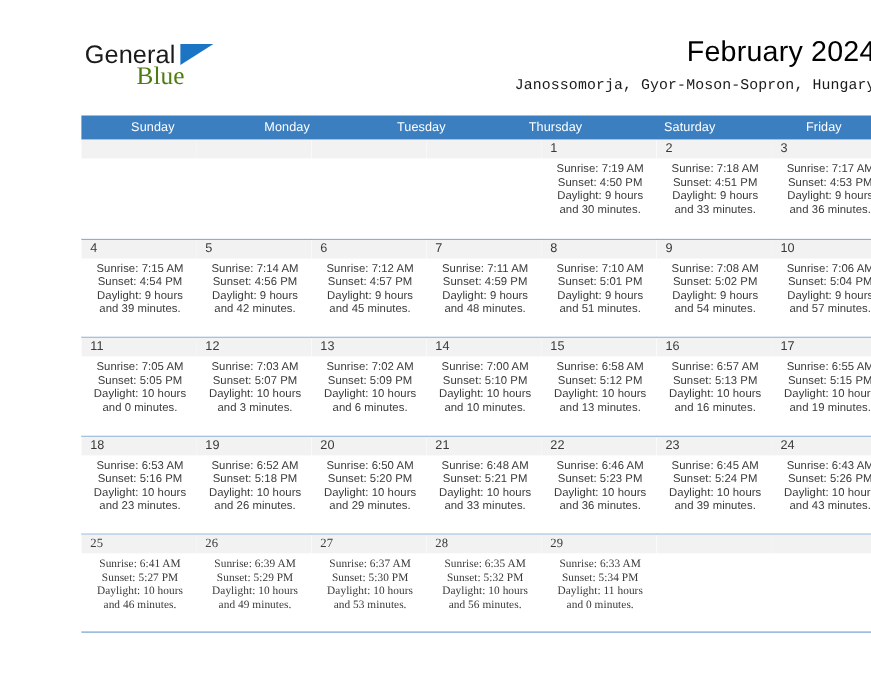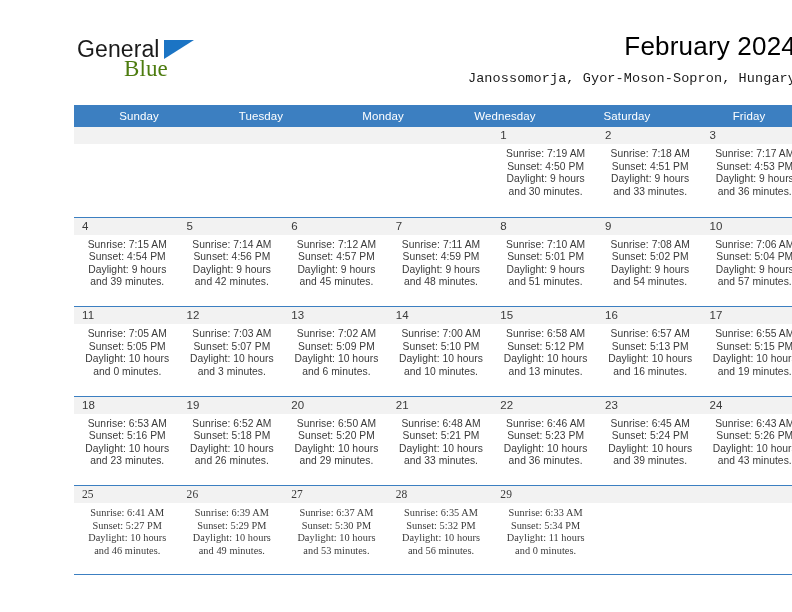--- a/index.html
+++ b/index.html
@@ -175,23 +175,23 @@
     <div class="title-block">
       <div class="cal-title">February 2024</div>
       <div class="cal-subtitle">Janossomorja, Gyor-Moson-Sopron, Hungary</div>
     </div>
 
   </div>
 
   <div class="calendar">
     <div class="weekday-row" id="weekday-row">
         <div class="weekday">Sunday</div>
+        <div class="weekday">Monday</div>
         <div class="weekday">Tuesday</div>
-        <div class="weekday">Monday</div>
-        <div class="weekday">Wednesday</div>
+        <div class="weekday">Thursday</div>
         <div class="weekday">Saturday</div>
         <div class="weekday">Friday</div>
       </div>
     <div id="weeks-container">
         <div class="week-row first">
           <div class="day-cell empty">
             <div class="numband"></div>
           </div>
           <div class="day-cell empty">
             <div class="numband"></div>

